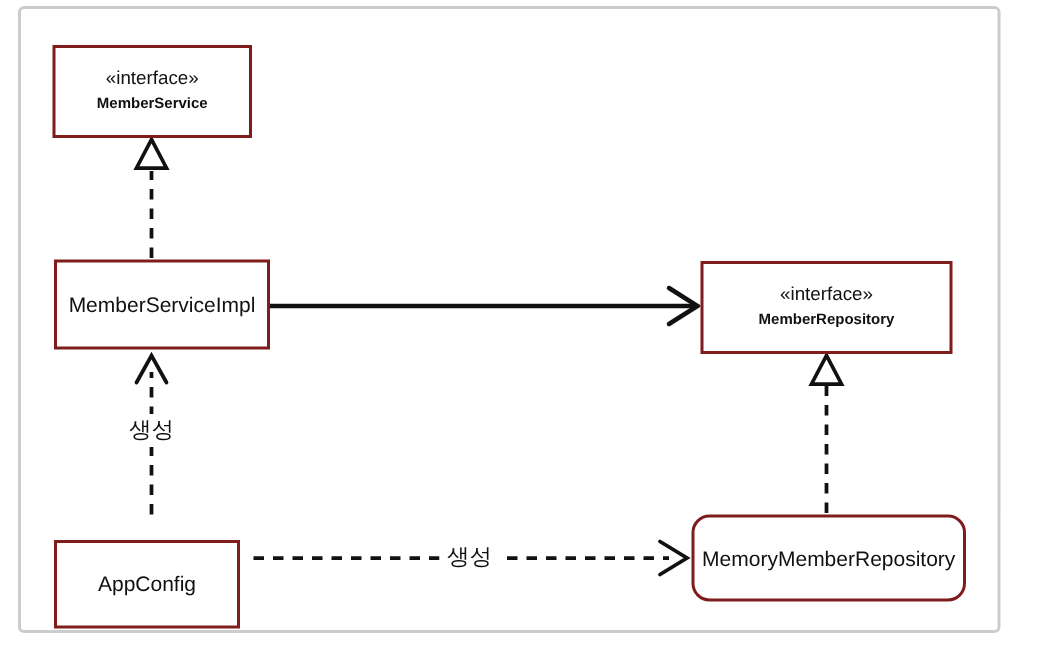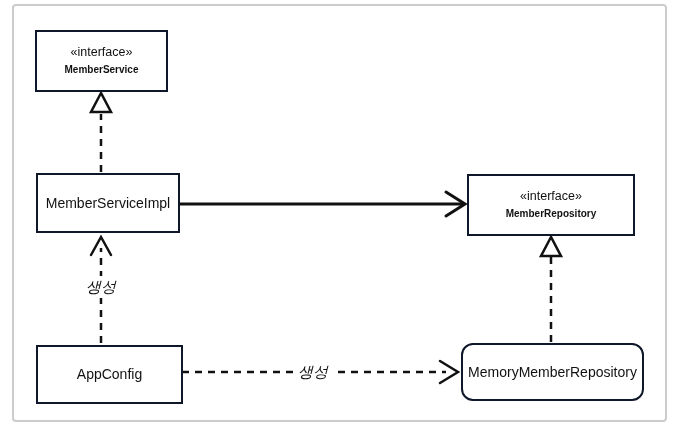--- a/index.html
+++ b/index.html
@@ -23,44 +23,43 @@
     background: #ffffff;
   }
   .arrows {
     position: absolute;
     left: 0; top: 0;
     width: 698px; height: 435px;
   }
   .uml-box {
     position: absolute;
     background: #ffffff;
-    border: 2px solid #0f172a;
+    border: 2px solid #7f1d1d;
     display: flex;
     flex-direction: column;
     align-items: center;
     justify-content: center;
     line-height: 17px;
     color: #111111;
   }
   .uml-box .stereotype { font-size: 12.5px; font-weight: 400; }
   .uml-box .class-name  { font-size: 10px; font-weight: 700; }
   .uml-box .plain-name  { font-size: 14px;   font-weight: 400; }
   #box-member-service           { left: 35px;  top: 30px;  width: 133px; height: 62px; }
   #box-member-service-impl      { left: 36px;  top: 173px; width: 144px; height: 60px; }
   #box-member-repository        { left: 467px; top: 174px; width: 168px; height: 62px; }
-  #box-app-config               { left: 36px;  top: 345px; width: 147px; height: 59px; }
+  #box-app-config               { left: 36px;  top: 360px; width: 124px; height: 59px; }
   #box-memory-member-repository { left: 461px; top: 343px; width: 183px; height: 58px; border-radius: 12px; }
   .edge-label {
     position: absolute;
     background: #ffffff;
     color: #111111;
     font-size: 15px;
     text-align: center;
     line-height: 22px;
-    font-style: italic;
   }
   #label-create-vertical   { left: 81px;  top: 276px; width: 40px; height: 22px; }
   #label-create-horizontal { left: 293px; top: 361px; width: 40px; height: 22px; }
 </style>
 </head>
 <body>
 
 <div class="canvas">
 
   <div class="frame"></div>

